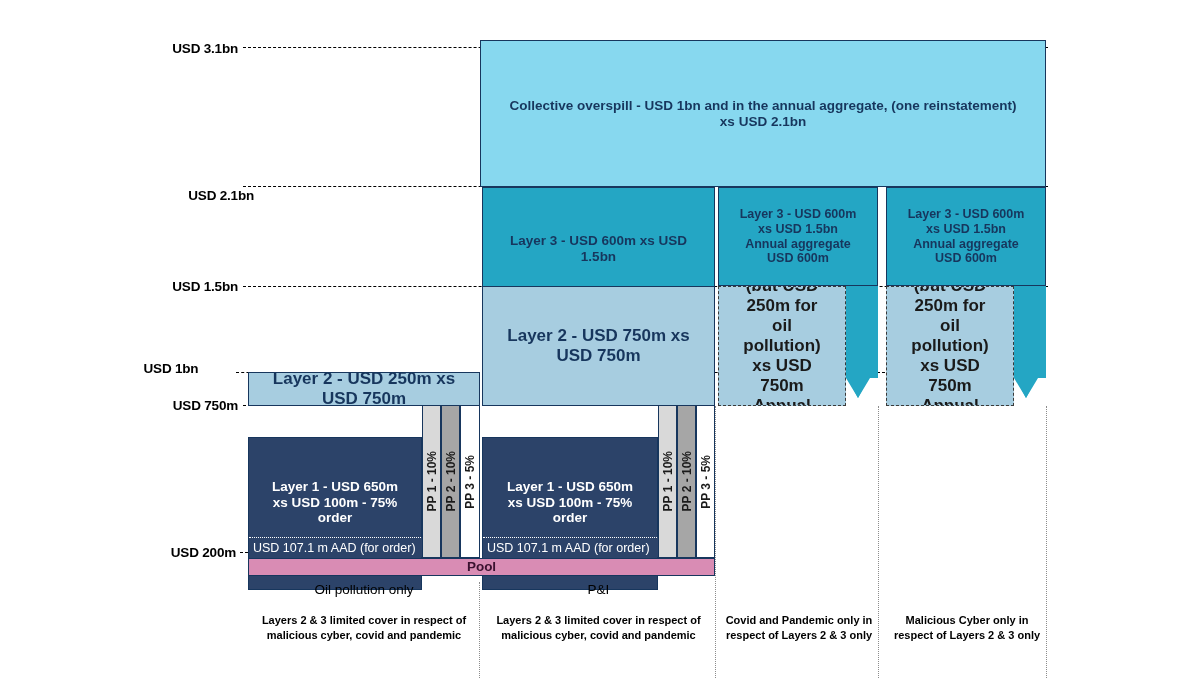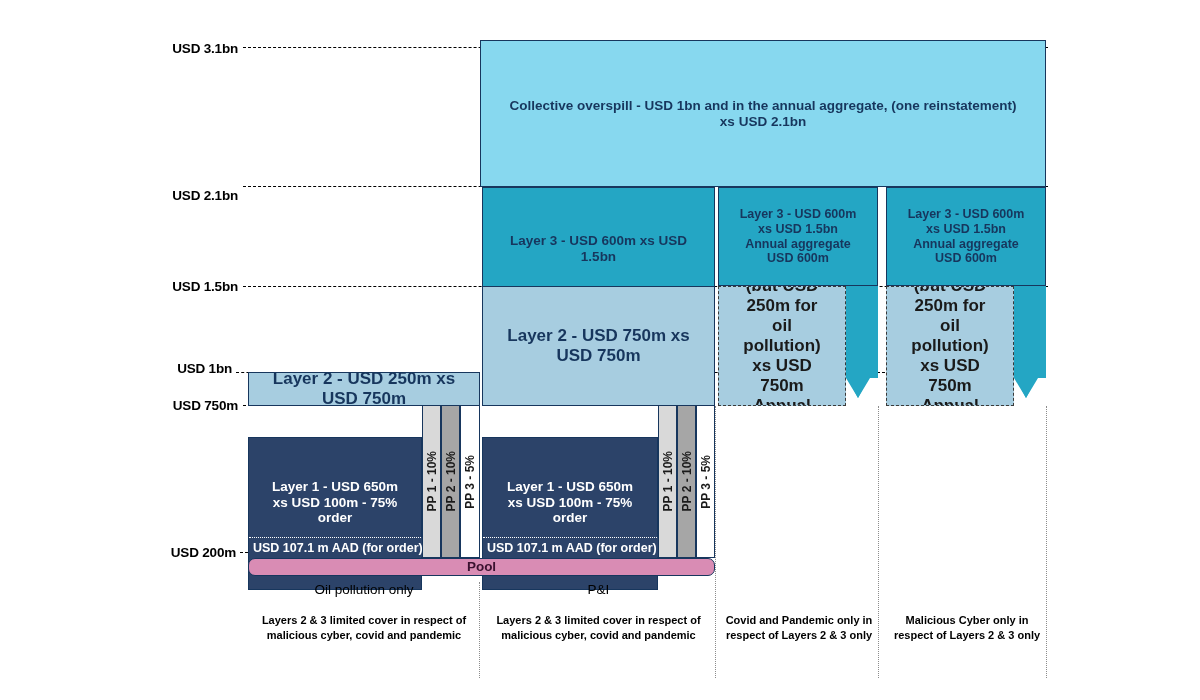--- a/index.html
+++ b/index.html
@@ -51,21 +51,21 @@
   .c-layer2-sm{background:#a7cde0;color:#1a1a1a;font-weight:bold;font-size:17px;}
   .c-layer1{background:#2c4369;color:#ffffff;font-weight:bold;font-size:13.5px;margin-top:32px;}
   .c-pool{background:#d98cb4;color:#3b1230;font-weight:bold;font-size:13.5px;}
 
   .aad{
     position:absolute;
     box-sizing:border-box;
     background:#2c4369;
     border-top:1.5px dotted #ffffff;
     color:#ffffff;
-    font-weight:bold;
+    font-weight:normal;
     font-size:12.5px;
     display:flex;align-items:center;justify-content:flex-start;
     padding-left:4px;
     white-space:nowrap;
     overflow:hidden;
   }
 
   
   .pp{
     position:absolute;
@@ -116,23 +116,23 @@
   <div class="gridline" style="left:243px;top:186px;width:805px;"></div>
   <div class="gridline" style="left:243px;top:286px;width:805px;"></div>
   <div class="gridline" style="left:236px;top:372px;width:50px;"></div>
   <div class="gridline" style="left:243px;top:405px;width:45px;"></div>
   <div class="gridline" style="left:240px;top:552px;width:48px;"></div>
 
   <div class="gridline" style="left:706px;top:372px;width:16px;"></div>
   <div class="gridline" style="left:872px;top:372px;width:18px;"></div>
 
   <div class="axis-label" style="left:120px;top:41px;width:118px;">USD 3.1bn</div>
-  <div class="axis-label" style="left:120px;top:188px;width:118px;">USD 2.1bn</div>
+  <div class="axis-label" style="left:136px;top:188px;width:118px;">USD 2.1bn</div>
   <div class="axis-label" style="left:120px;top:279px;width:118px;">USD 1.5bn</div>
-  <div class="axis-label" style="left:110px;top:361px;width:122px;">USD 1bn</div>
+  <div class="axis-label" style="left:110px;top:361px;width:122px;text-align:center;">USD 1bn</div>
   <div class="axis-label" style="left:110px;top:398px;width:128px;">USD 750m</div>
   <div class="axis-label" style="left:110px;top:545px;width:126px;">USD 200m</div>
 
   <div class="block solid-border c-overspill" style="left:480px;top:40px;width:566px;height:147px;">
     <span>Collective overspill - USD 1bn and in the annual aggregate, (one reinstatement) xs USD 2.1bn</span>
   </div>
 
   <div class="block solid-border c-layer2" style="left:248px;top:372px;width:232px;height:34px;">
     <span>Layer 2 - USD 250m xs USD 750m</span>
   </div>
@@ -200,21 +200,21 @@
 
   <svg class="downarrow" width="160" height="122" viewBox="0 0 160 122" style="left:886px;top:286px;">
     <path d="M0,0 H160 V92 L152,92 L140,112 L128,92 L0,92 Z" fill="#24a6c4" stroke="none"></path>
     <path d="M128,88 L152,88 L140,112 Z" fill="#24a6c4" stroke="none"></path>
   </svg>
 
   <div class="block dashed-border c-layer2-sm" style="left:886px;top:286px;width:128px;height:120px;">
     <span>Layer 2 - USD 750m (but USD 250m for oil pollution) xs USD 750m Annual aggregate USD 750m</span>
   </div>
 
-  <div class="block solid-border c-pool" style="left:248px;top:558px;width:467px;height:18px;border-radius:7px;">
+  <div class="block solid-border c-pool" style="left:248px;top:558px;width:467px;height:18px;">
     <span>Pool</span>
   </div>
 
   <div class="colsep" style="left:479px;top:582px;height:96px;"></div>
   <div class="colsep" style="left:715px;top:406px;height:272px;"></div>
   <div class="colsep" style="left:878px;top:406px;height:272px;"></div>
   <div class="colsep" style="left:1046px;top:406px;height:272px;"></div>
 
   <div class="caption caption-title" style="left:248px;top:581px;width:232px;">Oil pollution only</div>
   <div class="caption caption-body" style="left:248px;top:613px;width:232px;">Layers 2 &amp; 3 limited cover in respect of malicious cyber, covid and pandemic</div>

